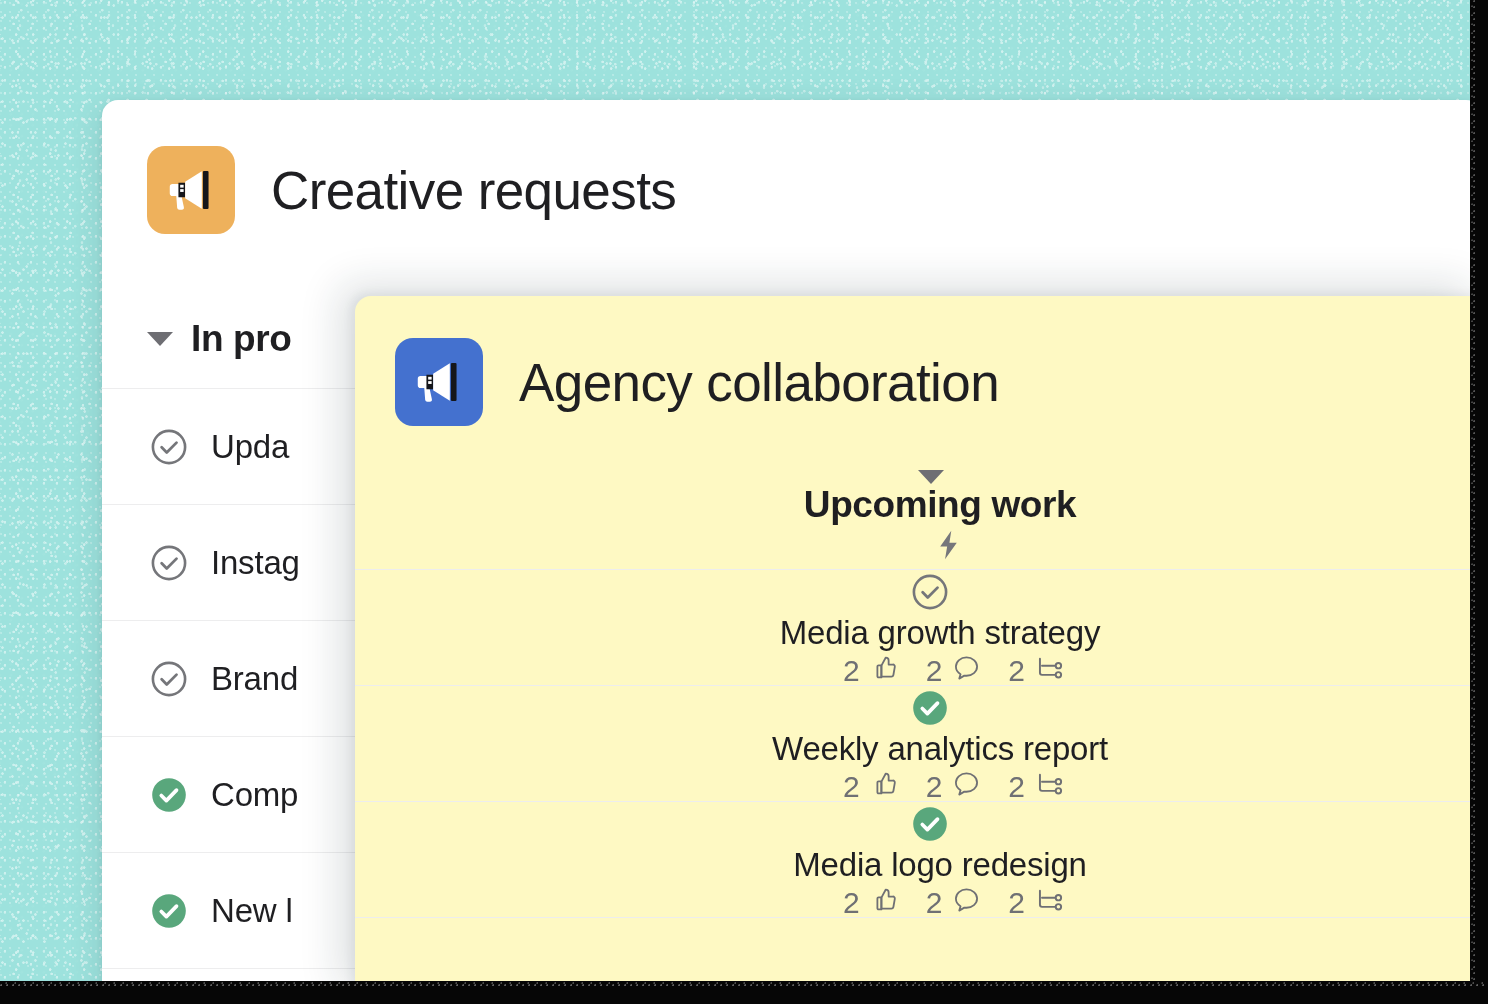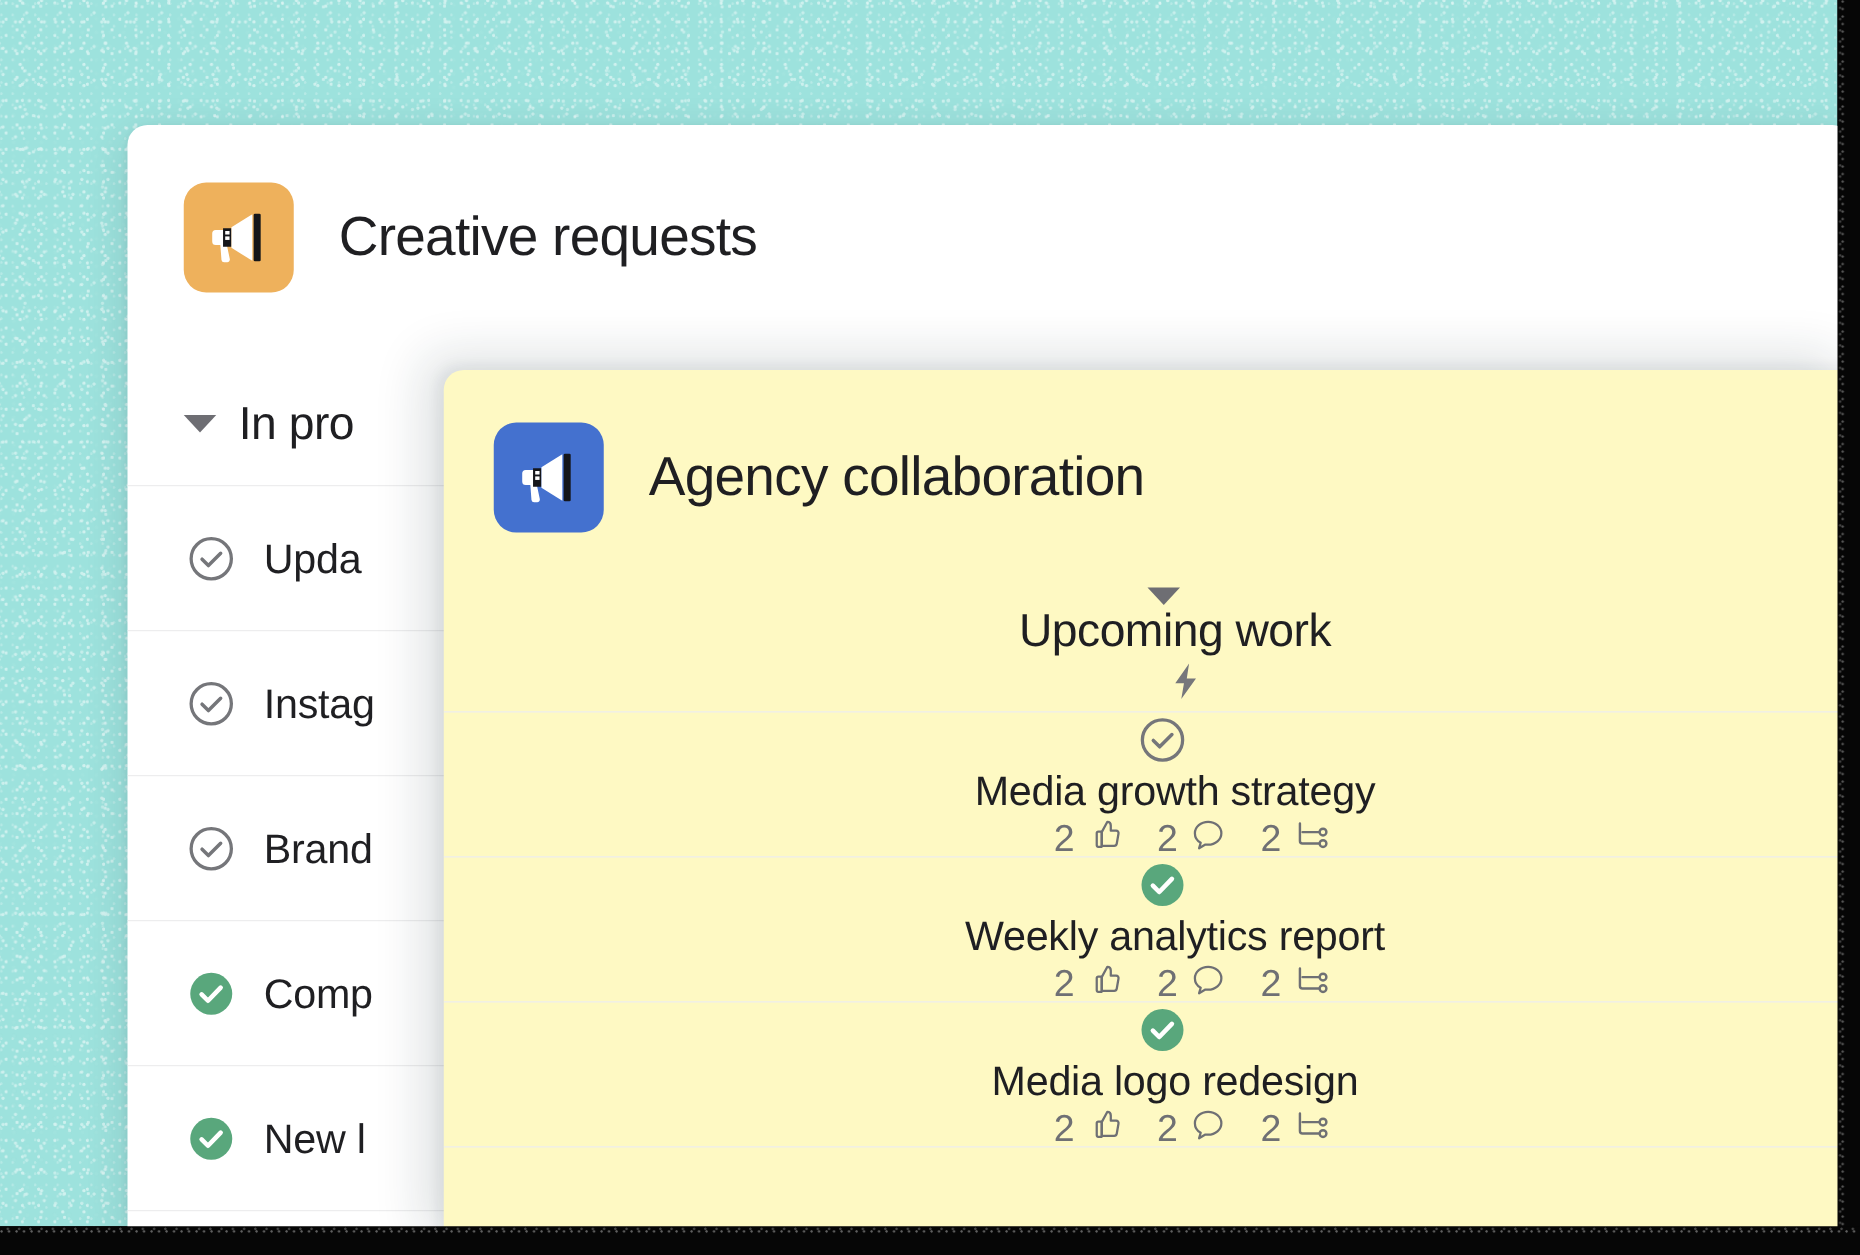--- a/index.html
+++ b/index.html
@@ -112,21 +112,21 @@
     height: 88px;
     border-radius: 18px;
     display: flex;
     align-items: center;
     justify-content: center;
     flex: none;
   }
   .proj-icon--orange { background: #eeb15c; }
   .proj-icon--blue { background: #4471cf; }
   .proj-title {
-    font-size: 44px;
+    font-size: 53px;
     letter-spacing: -.6px;
     color: #1f1f22;
     margin-left: 36px;
     white-space: nowrap;
   }
   .back-list { margin-top: 55px; }
 
   .row {
     display: flex;
     align-items: center;
@@ -150,21 +150,21 @@
   .caret {
     width: 0; height: 0;
     border-left: 13px solid transparent;
     border-right: 13px solid transparent;
     border-top: 14px solid #6e6e73;
     flex: none;
     margin-right: 18px;
   }
   .section-title {
     font-size: 37px;
-    font-weight: 400;
+    font-weight: 700;
     color: #1f1f22;
     letter-spacing: -.4px;
   }
   .bolt { margin-left: 18px; display:flex; align-items:center; }
 
   .check {
     width: 44px; height: 44px;
     flex: none;
     margin-right: 20px;
     display: flex; align-items: center; justify-content: center;

